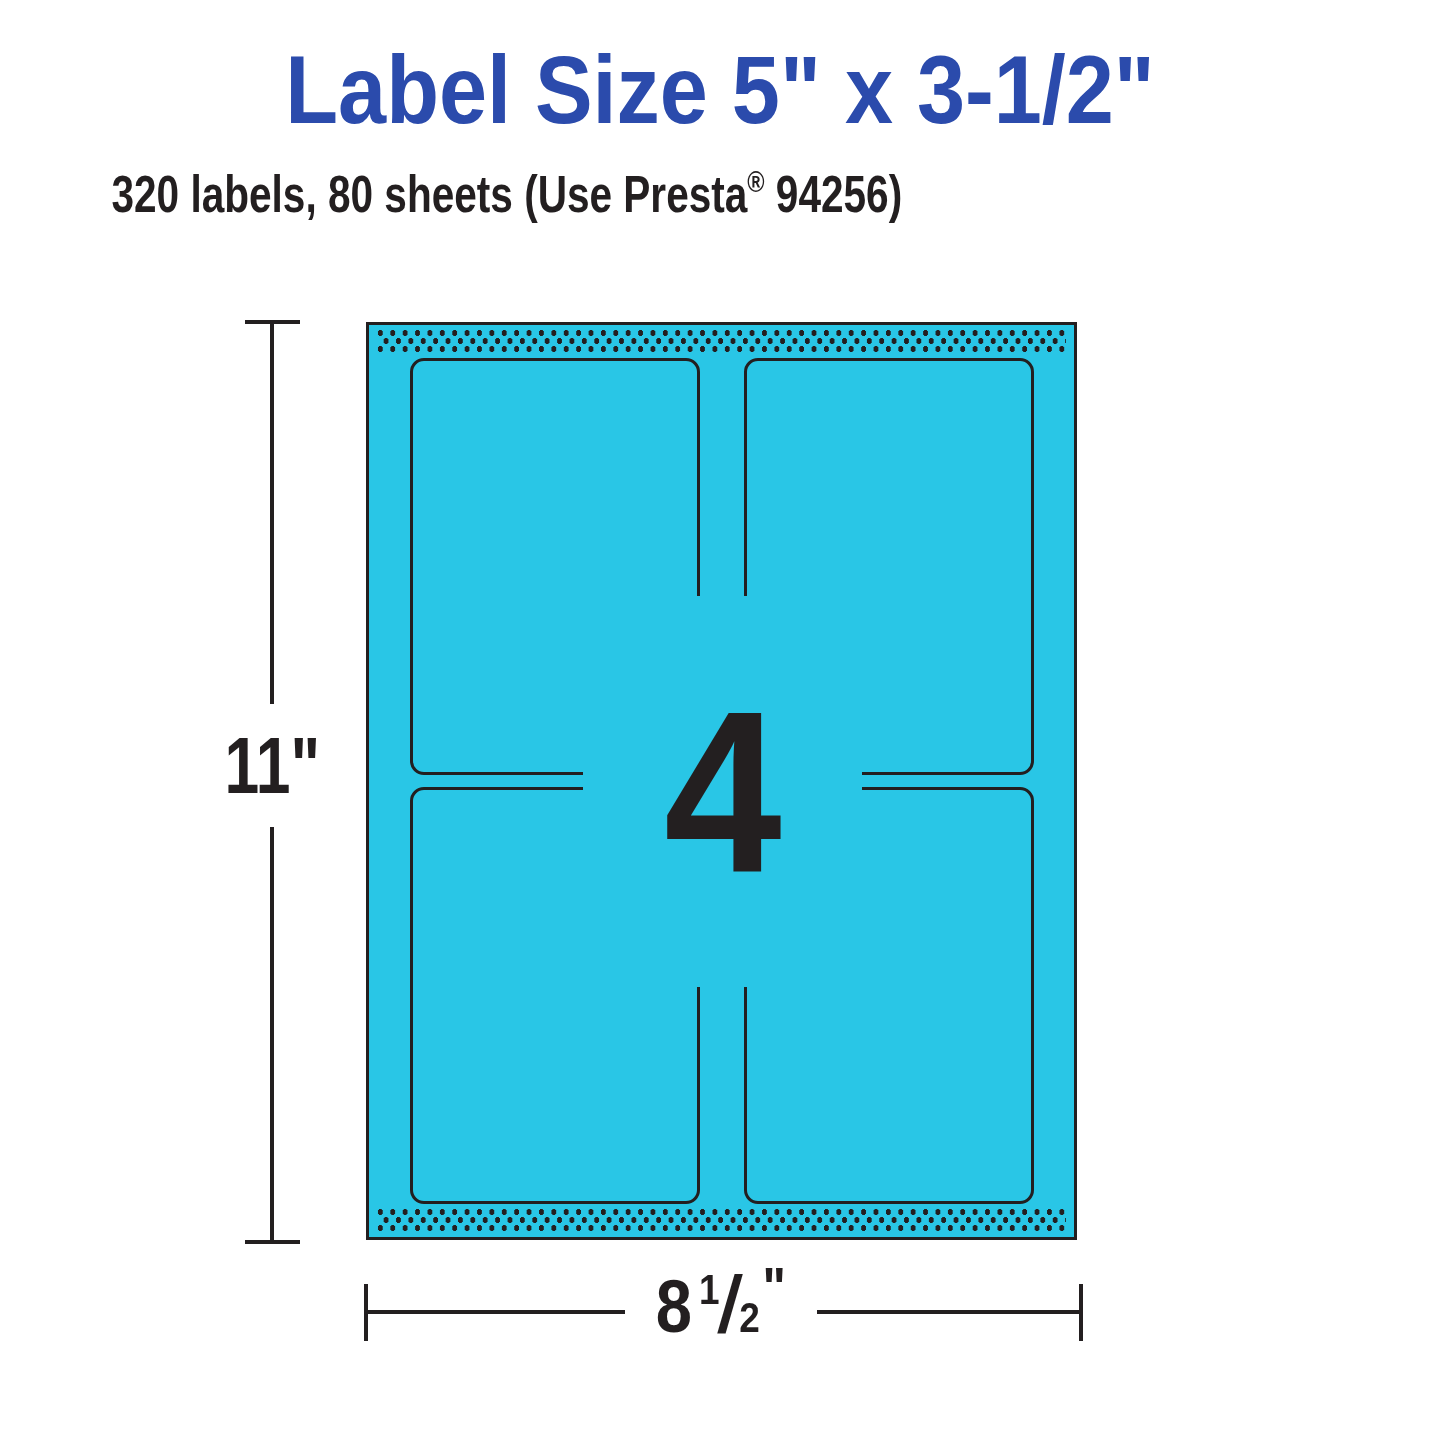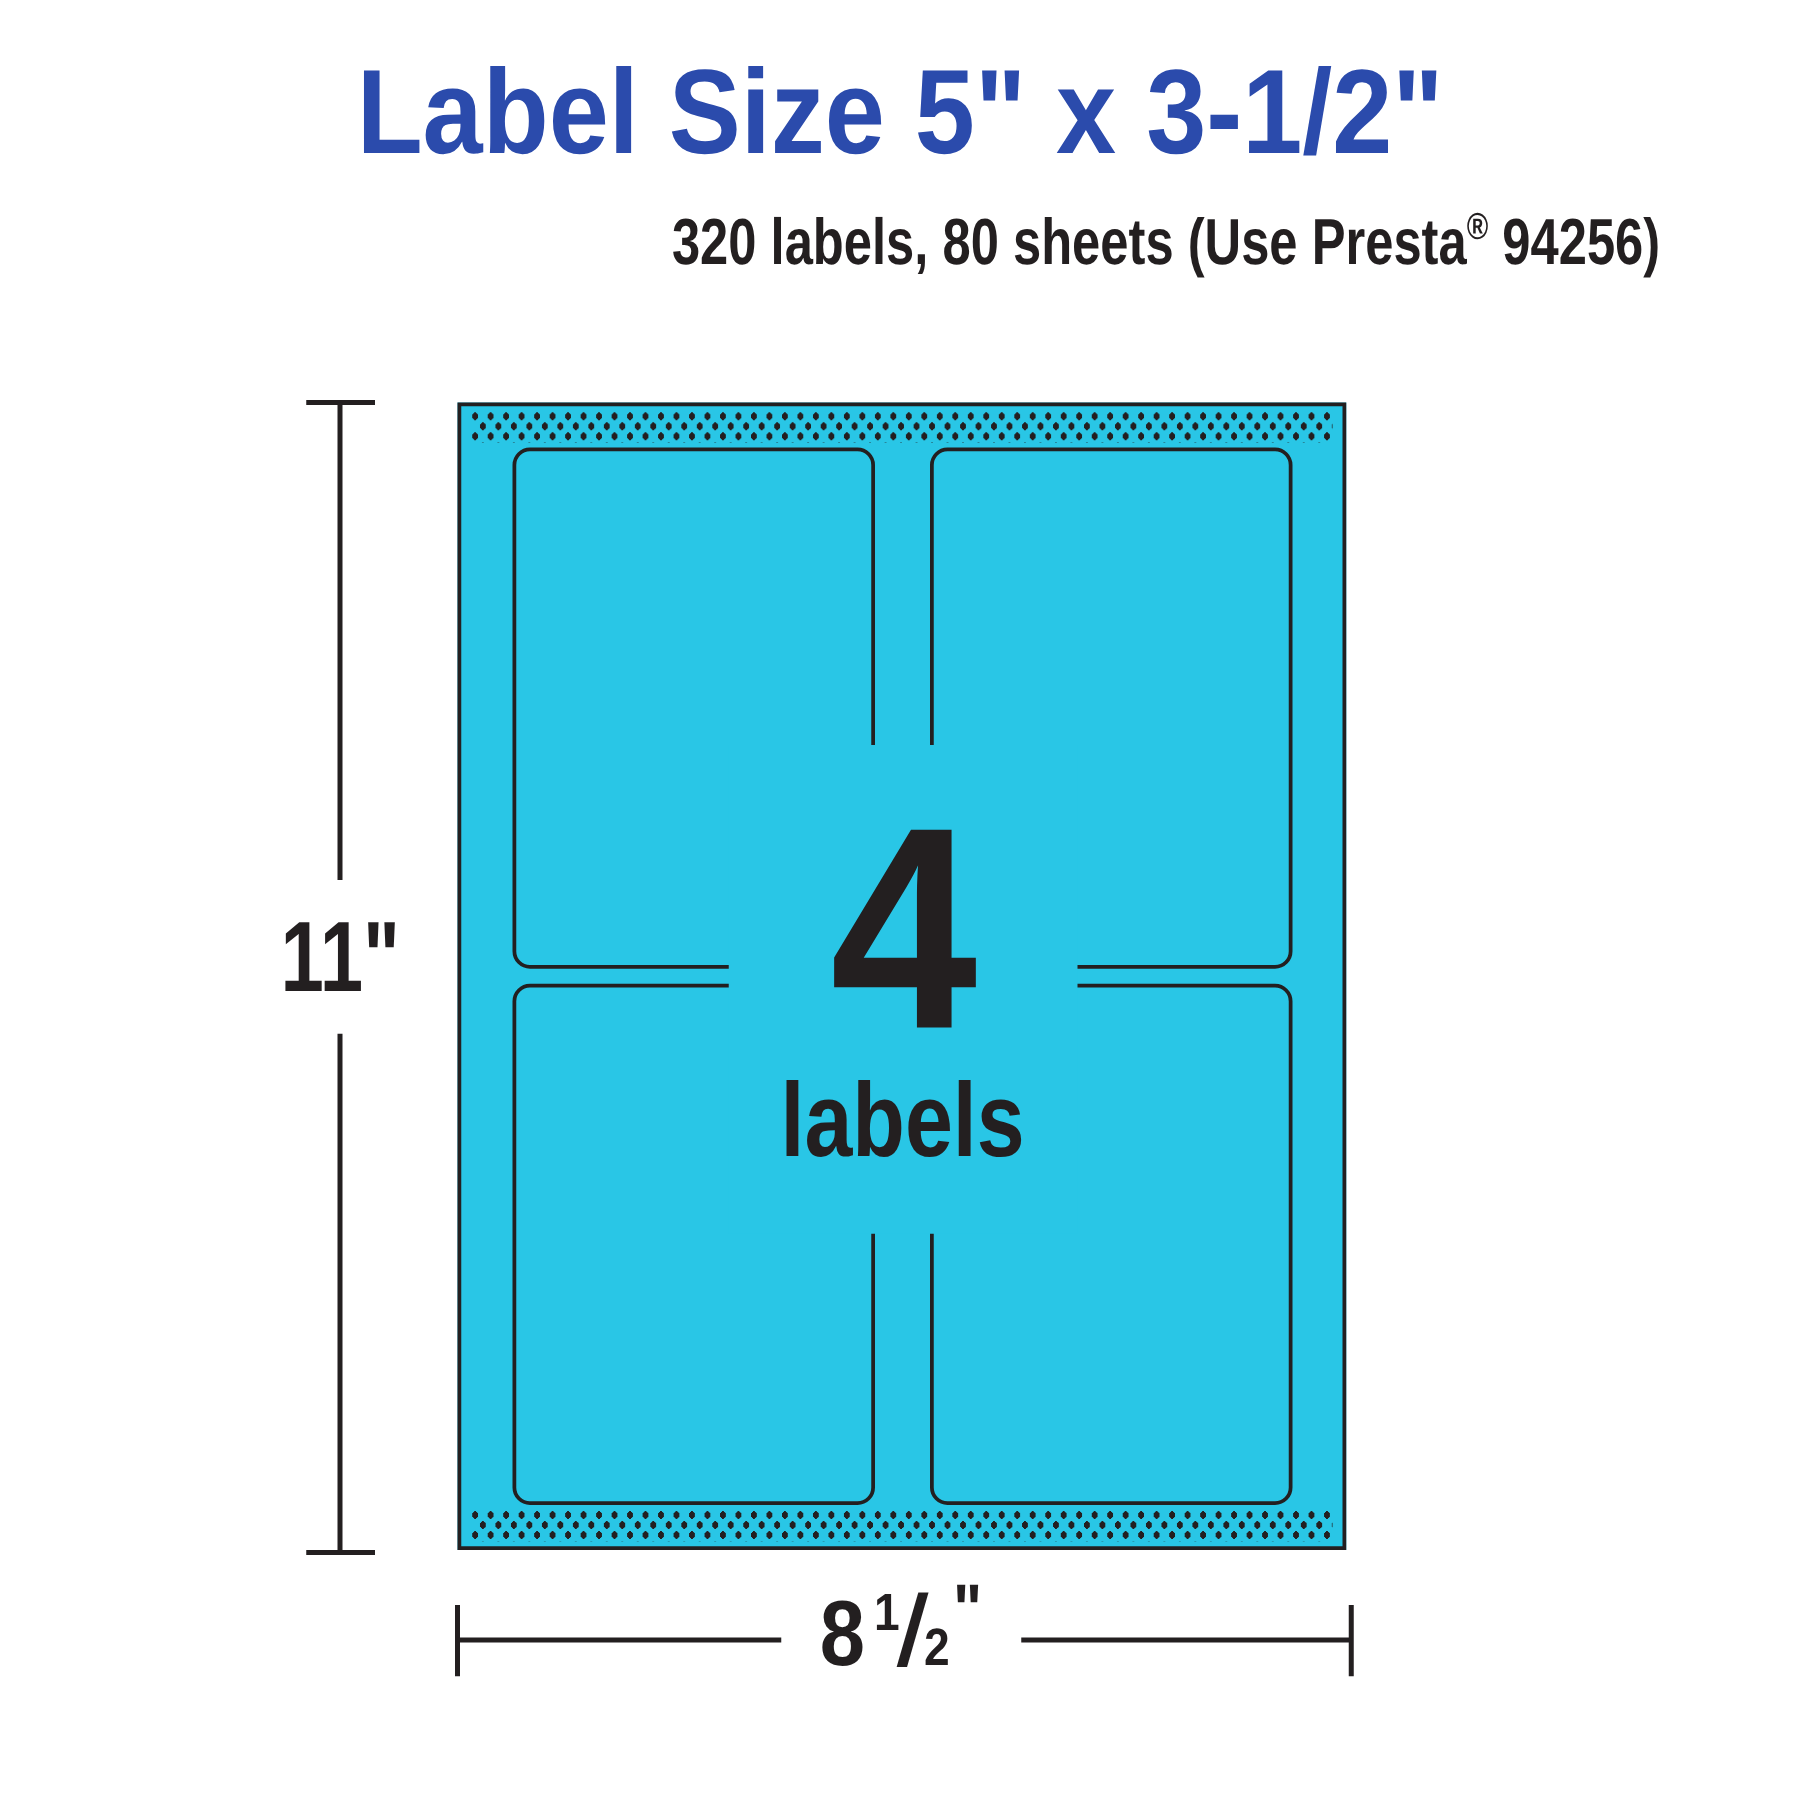--- a/index.html
+++ b/index.html
@@ -15,21 +15,21 @@
   .sx82{transform:scaleX(.82);}
   .sx78{transform:scaleX(.78);}
 
   
   .title{
     position:absolute;left:0;top:40px;width:100%;text-align:center;
     font-weight:bold;font-size:96px;line-height:100px;
     color:var(--color-title-blue,#2B4BAC);
   }
   .subtitle{
-    position:absolute;left:0;top:166px;width:100%;text-align:right;
+    position:absolute;left:0;top:166px;width:100%;text-align:left;
     font-weight:bold;font-size:52px;line-height:56px;
   }
   .subtitle .reg{font-size:30px;position:relative;top:-20px;}
 
   
   .sheet{
     position:absolute;left:366px;top:322px;width:711px;height:918px;
     background:var(--color-sheet-cyan,#29C6E6);
     border:3px solid var(--color-ink,#231F20);box-sizing:border-box;
   }
@@ -101,21 +101,20 @@
     <div class="dots dots-top"></div>
     <div class="dots dots-bottom"></div>
 
     <div class="label-cell pos-tl"></div>
     <div class="label-cell pos-tr"></div>
     <div class="label-cell pos-bl"></div>
     <div class="label-cell pos-br"></div>
 
     <div class="callout">
       <div class="count"><span class="cond sx92">4</span></div>
-      <div class="word word1"><span class="cond sx82">labels</span></div>
     </div>
   </div>
 
   <div class="dim vcap-top"></div>
   <div class="dim vseg-1"></div>
   <div class="vdim-label"><span class="cond sx78">11"</span></div>
   <div class="dim vseg-2"></div>
   <div class="dim vcap-bottom"></div>
 
   <div class="dim hcap-left"></div>

